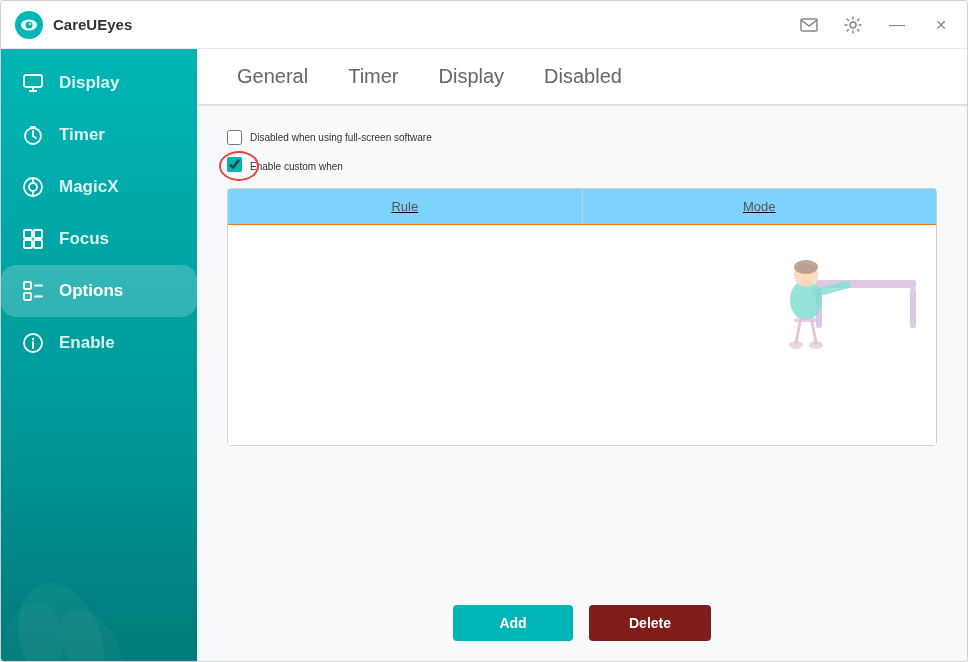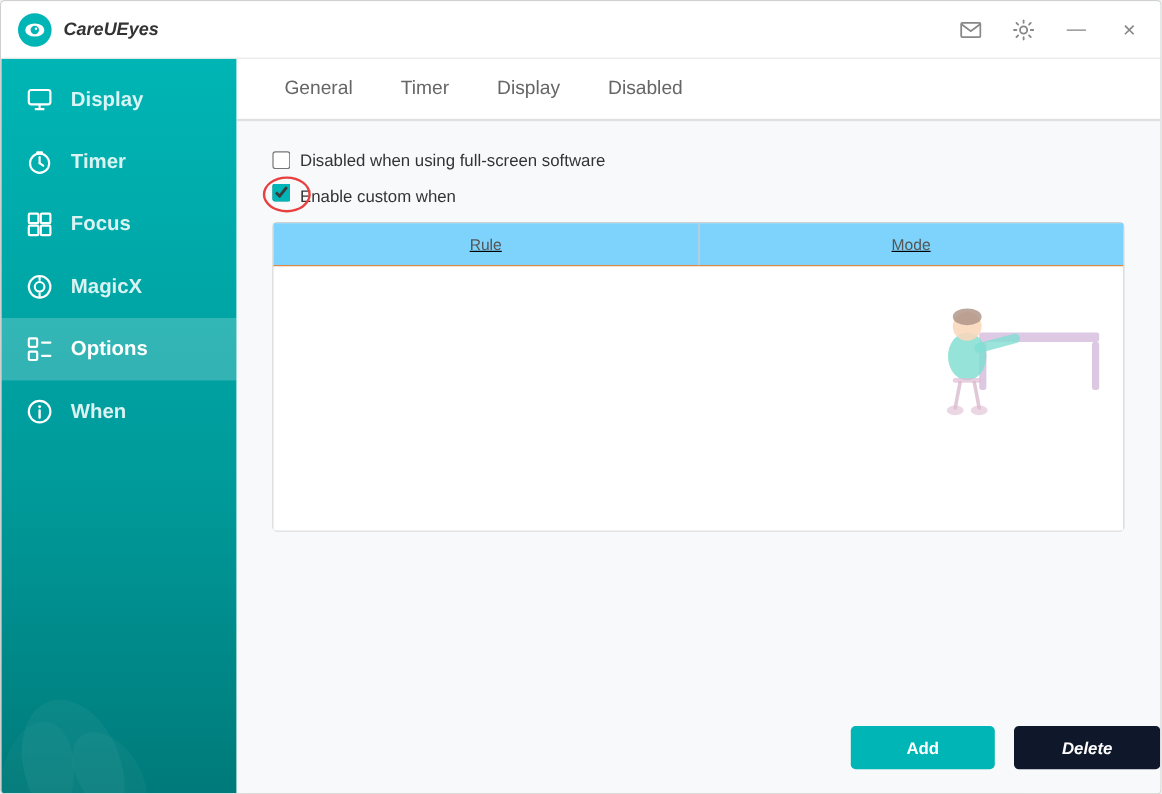--- a/index.html
+++ b/index.html
@@ -29,21 +29,20 @@
       display: flex;
       align-items: center;
       padding: 0 12px;
       border-bottom: 1px solid #e8e8e8;
       flex-shrink: 0;
     }
     .title-bar-left {
       display: flex;
       align-items: center;
       gap: 8px;
-      font-style: italic;
     }
     .app-logo {
       width: 32px;
       height: 32px;
     }
     .app-title {
       font-size: 15px;
       font-weight: 600;
       color: #333;
     }
@@ -90,20 +89,21 @@
       padding: 14px 20px;
       cursor: pointer;
       color: rgba(255,255,255,0.85);
       font-size: 17px;
       font-weight: 600;
       transition: background 0.15s;
     }
     .sidebar-item.active {
       background: rgba(255,255,255,0.2);
       color: #ffffff;
+      border-radius: 15px;
     }
     .sidebar-icon {
       width: 24px;
       height: 24px;
       flex-shrink: 0;
       display: flex;
       align-items: center;
       justify-content: center;
     }
 
@@ -131,21 +131,21 @@
     .tabs {
       display: flex;
       background: #ffffff;
       border-bottom: 2px solid #e0e0e0;
       padding: 0 20px;
       flex-shrink: 0;
     }
     .tab {
       padding: 16px 20px;
       cursor: pointer;
-      font-size: 16px;
+      font-size: 20px;
       color: #666;
       border-bottom: 2px solid transparent;
       margin-bottom: -2px;
       white-space: nowrap;
     }
     .tab.active {
       color: #00b5b5;
       border-bottom: 2px solid #00b5b5;
       font-weight: 600;
     }
@@ -164,21 +164,21 @@
       gap: 8px;
       margin-bottom: 12px;
     }
     .checkbox-row input[type="checkbox"] {
       width: 15px;
       height: 15px;
       cursor: pointer;
       accent-color: #00b5b5;
     }
     .checkbox-label {
-      font-size: 14px;
+      font-size: 10px;
       color: #333;
     }
 
     
     .checkbox-highlighted {
       position: relative;
     }
     .checkbox-highlighted::after {
       content: '';
       position: absolute;
@@ -239,47 +239,46 @@
       right: 0;
       width: 180px;
       height: 180px;
       opacity: 0.7;
       pointer-events: none;
     }
 
     
     .bottom-buttons {
       display: flex;
-      justify-content: flex-end;
+      justify-content: center;
       gap: 16px;
       padding: 0 0 20px 0;
       flex-shrink: 0;
     }
     .btn-add {
       background: #00b5b5;
       color: #ffffff;
       border: none;
       padding: 10px 40px;
       border-radius: 4px;
       font-size: 14px;
       font-weight: 600;
       cursor: pointer;
       min-width: 120px;
     }
     .btn-delete {
-      background: #0f172a;
+      background: #7f1d1d;
       color: #ffffff;
       border: none;
       padding: 7px 40px;
       border-radius: 4px;
       font-size: 14px;
       font-weight: 600;
       cursor: pointer;
       min-width: 120px;
-      font-style: italic;
     }
 
     
     svg { display: block; }
   </style>
 </head>
 <body>
 
 <div class="window">
 
@@ -335,62 +334,62 @@
             <line x1="11" y1="12" x2="14" y2="14" stroke="white" stroke-width="1.8" stroke-linecap="round"></line>
             <line x1="9" y1="3" x2="13" y2="3" stroke="white" stroke-width="1.8" stroke-linecap="round"></line>
           </svg>
         </div>
         <span>Timer</span>
       </div>
 
       <div class="sidebar-item">
         <div class="sidebar-icon">
           <svg width="22" height="22" viewBox="0 0 22 22" fill="none">
+            <circle cx="11" cy="11" r="9" stroke="white" stroke-width="1.8"></circle>
+            <circle cx="11" cy="11" r="4" stroke="white" stroke-width="1.8"></circle>
+            <line x1="11" y1="2" x2="11" y2="6" stroke="white" stroke-width="1.8"></line>
+            <line x1="11" y1="16" x2="11" y2="20" stroke="white" stroke-width="1.8"></line>
+          </svg>
+        </div>
+        <span>MagicX</span>
+      </div>
+
+      <div class="sidebar-item">
+        <div class="sidebar-icon">
+          <svg width="22" height="22" viewBox="0 0 22 22" fill="none">
             <rect x="2" y="2" width="8" height="8" rx="1" stroke="white" stroke-width="1.8"></rect>
             <rect x="12" y="2" width="8" height="8" rx="1" stroke="white" stroke-width="1.8"></rect>
             <rect x="2" y="12" width="8" height="8" rx="1" stroke="white" stroke-width="1.8"></rect>
             <rect x="12" y="12" width="8" height="8" rx="1" stroke="white" stroke-width="1.8"></rect>
           </svg>
         </div>
         <span>Focus</span>
       </div>
 
-      <div class="sidebar-item">
-        <div class="sidebar-icon">
-          <svg width="22" height="22" viewBox="0 0 22 22" fill="none">
-            <circle cx="11" cy="11" r="9" stroke="white" stroke-width="1.8"></circle>
-            <circle cx="11" cy="11" r="4" stroke="white" stroke-width="1.8"></circle>
-            <line x1="11" y1="2" x2="11" y2="6" stroke="white" stroke-width="1.8"></line>
-            <line x1="11" y1="16" x2="11" y2="20" stroke="white" stroke-width="1.8"></line>
-          </svg>
-        </div>
-        <span>MagicX</span>
-      </div>
-
       <div class="sidebar-item active">
         <div class="sidebar-icon">
           <svg width="22" height="22" viewBox="0 0 22 22" fill="none">
             <rect x="2" y="2" width="7" height="7" rx="1" stroke="white" stroke-width="1.8"></rect>
             <rect x="2" y="13" width="7" height="7" rx="1" stroke="white" stroke-width="1.8"></rect>
             <line x1="13" y1="5.5" x2="20" y2="5.5" stroke="white" stroke-width="1.8" stroke-linecap="round"></line>
             <line x1="13" y1="16.5" x2="20" y2="16.5" stroke="white" stroke-width="1.8" stroke-linecap="round"></line>
           </svg>
         </div>
         <span>Options</span>
       </div>
 
       <div class="sidebar-item">
         <div class="sidebar-icon">
           <svg width="22" height="22" viewBox="0 0 22 22" fill="none">
             <circle cx="11" cy="11" r="9" stroke="white" stroke-width="1.8"></circle>
             <line x1="11" y1="10" x2="11" y2="16" stroke="white" stroke-width="2" stroke-linecap="round"></line>
             <circle cx="11" cy="7" r="1.2" fill="white"></circle>
           </svg>
         </div>
-        <span>When</span>
+        <span>Enable</span>
       </div>
 
       <div class="sidebar-decoration">
         <svg width="196" height="120" viewBox="0 0 196 120">
           <ellipse cx="60" cy="100" rx="40" ry="60" fill="rgba(255,255,255,0.15)" transform="rotate(-20 60 100)"></ellipse>
           <ellipse cx="30" cy="110" rx="30" ry="50" fill="rgba(255,255,255,0.1)" transform="rotate(10 30 110)"></ellipse>
           <ellipse cx="90" cy="105" rx="25" ry="40" fill="rgba(255,255,255,0.12)" transform="rotate(-35 90 105)"></ellipse>
         </svg>
       </div>
     </div>

